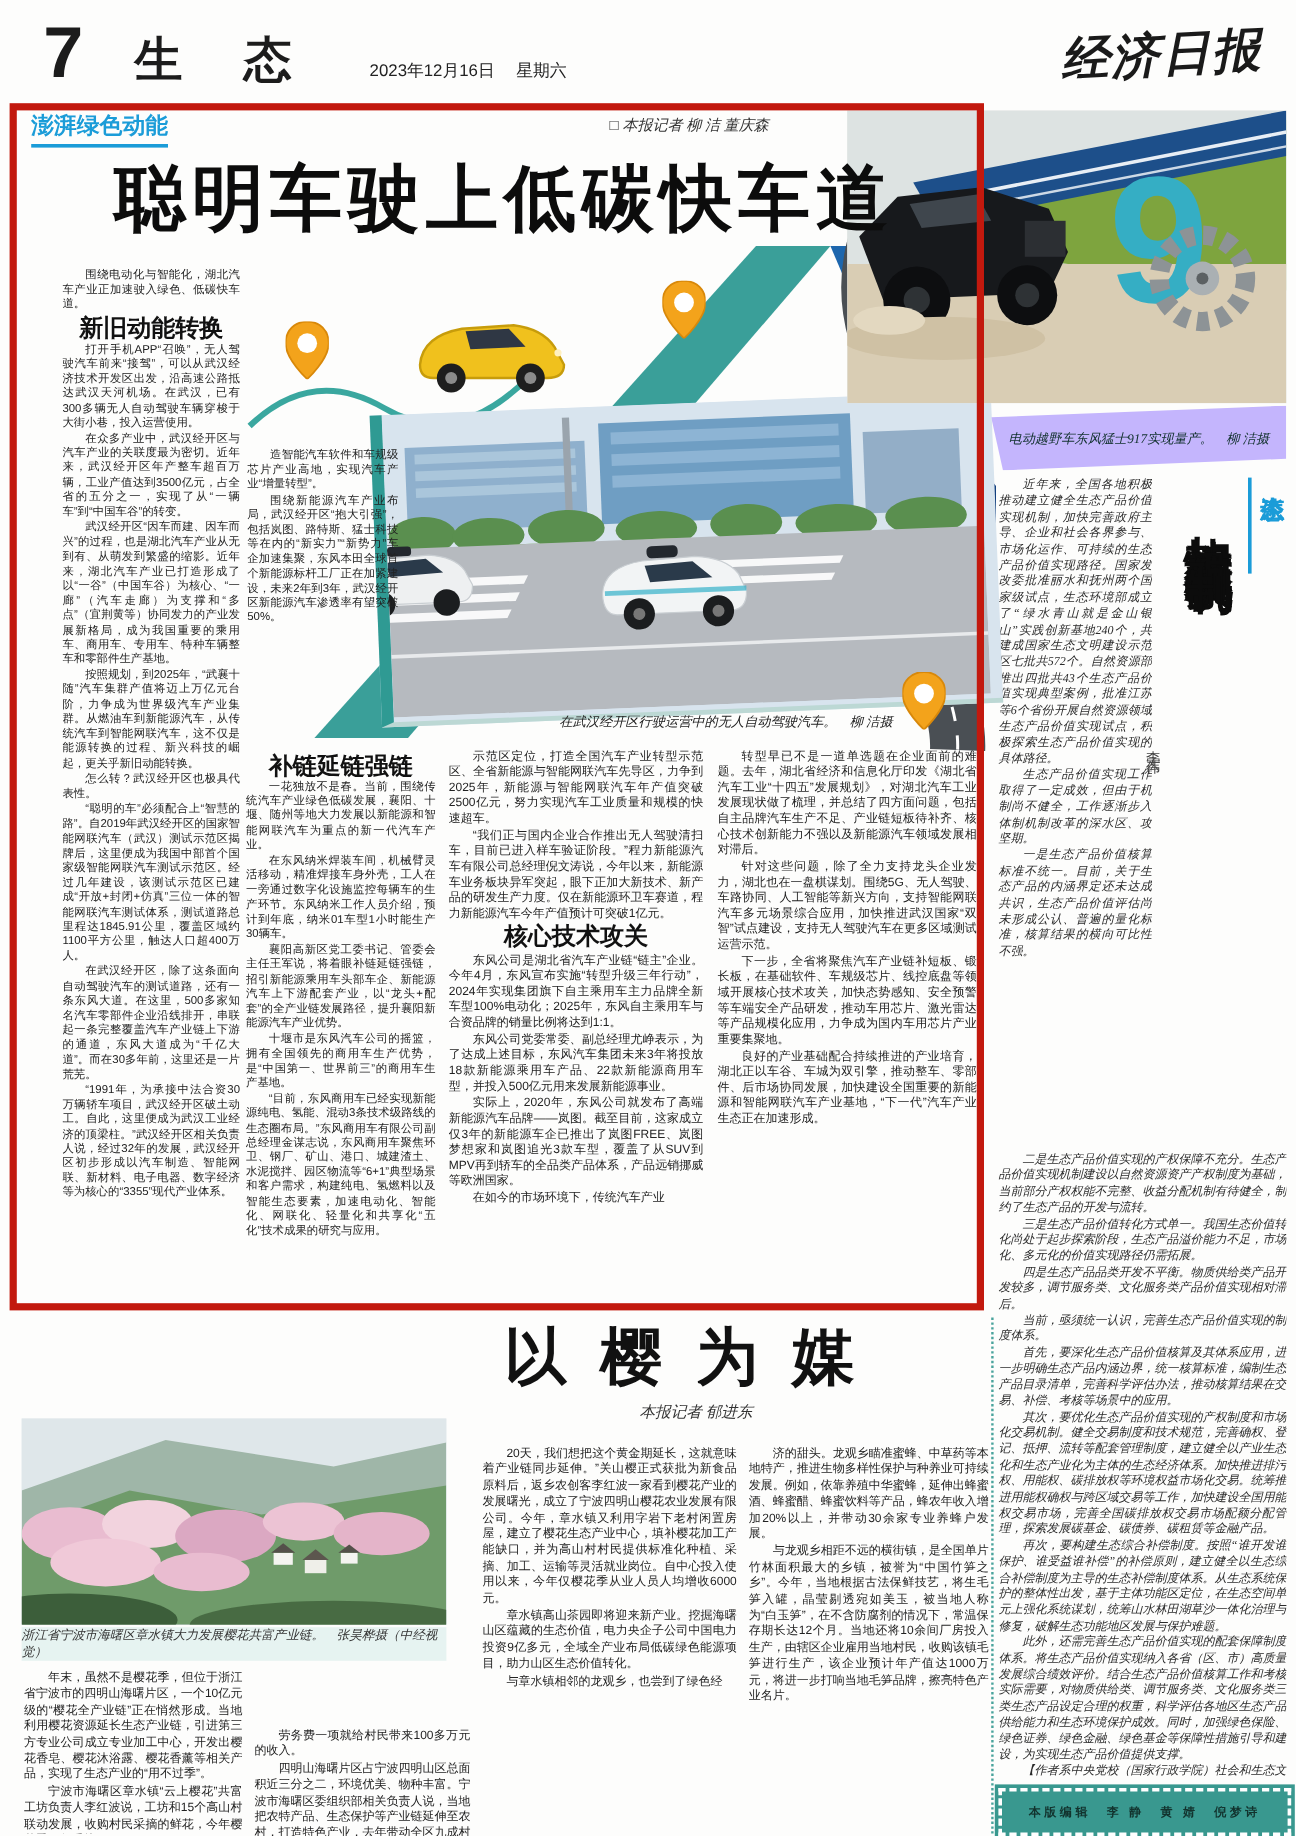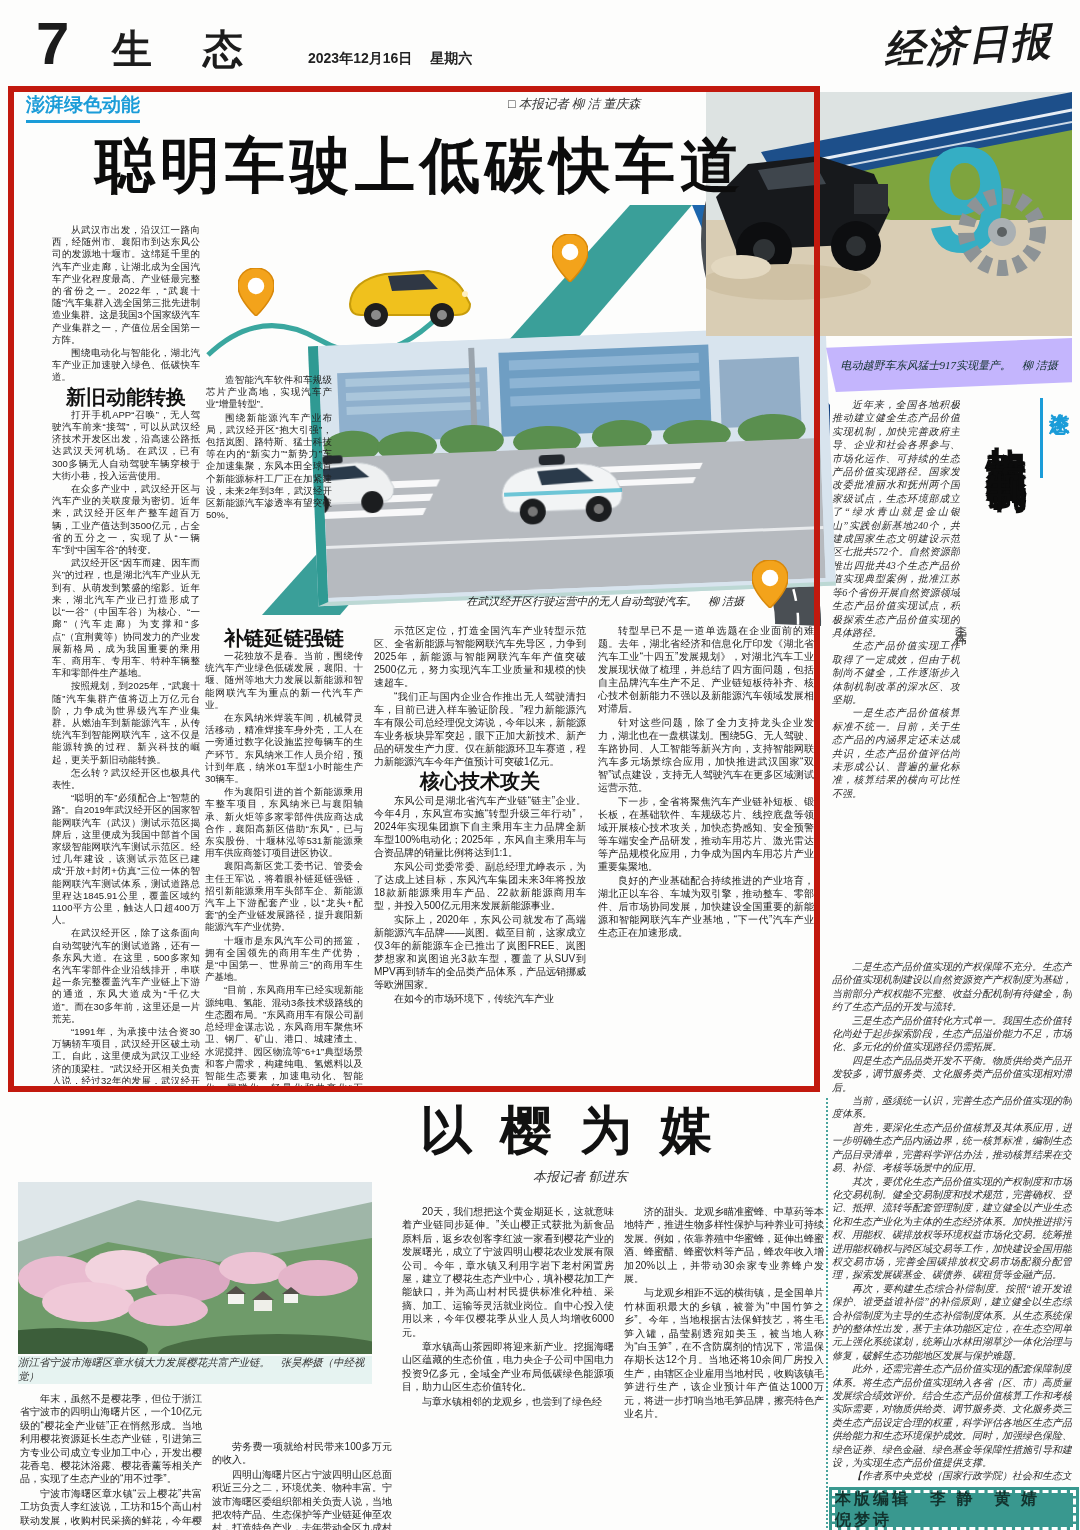--- a/index.html
+++ b/index.html
@@ -9,42 +9,42 @@
   .kai{font-family:"Liberation Serif",serif;font-style:italic;}
   
   .bt{font-size:9.5px;line-height:12.2px;text-align:justify;overflow:hidden;color:#222;}
   .bt p{margin:0 0 1px 0;text-indent:2em;}
   .bt3{font-size:10px;line-height:13px;}
   .sub{font-weight:bold;font-size:20px;text-align:center;margin:7px 0 6px 0;color:#111;}
   h4{margin:0;}
   
   .pagenum{font-size:60px;font-weight:bold;line-height:1;}
   .secname{font-size:40px;font-weight:bold;letter-spacing:20px;}
-  .dateline{font-size:14px;font-weight:bold;color:#222;}
+  .dateline{font-size:14px;font-weight:normal;color:#222;}
   .masthead{font-size:40px;font-weight:900;font-style:italic;letter-spacing:2px;
             font-family:"Liberation Serif",serif;transform:rotate(-3deg);color:#1a1a1a;}
   
   .redframe{border:6px solid #c2190e;background:transparent;pointer-events:none;z-index:10;}
   .tag{font-size:19px;font-weight:bold;color:#1b9cd8;border-bottom:3px solid #1b9cd8;padding-bottom:2px;}
   .byline{font-size:12.5px;color:#333;}
   .headline{font-size:60px;font-weight:900;letter-spacing:5px;text-align:center;color:#0c0c0c;}
   .capt{font-size:11px;color:#222;text-align:center;}
   .tealband{background:#c4b5fd;color:#10302c;display:flex;align-items:center;justify-content:center;
             font-size:11px;}
   
   .vert{writing-mode:vertical-rl;}
   .ecotag{font-size:20px;font-weight:bold;color:#1b9cd8;border-left:3px solid #1b9cd8;padding-left:4px;}
   .ecohead{font-size:40px;font-weight:800;letter-spacing:2px;color:#0c0c0c;}
   .ecoauthor{font-size:12px;color:#444;letter-spacing:4px;}
   .ecotext{font-size:10px;line-height:13.4px;text-align:justify;overflow:hidden;color:#2b2b2b;
            font-family:"Liberation Serif",serif;font-style:italic;}
   .ecotext p{margin:0;text-indent:2em;}
   .stamp{background:#39988f;border:3px dashed #fff;box-shadow:0 0 0 3px #39988f;
          display:flex;align-items:center;justify-content:center;
-         font-weight:bold;font-size:16px;color:#12332e;letter-spacing:3px;}
+         font-weight:bold;font-size:10px;color:#12332e;letter-spacing:3px;}
   
   .saktitle{font-size:52px;font-weight:bold;letter-spacing:28px;text-align:center;color:#111;
             font-family:"Liberation Serif",serif;}
   .sakbyline{font-size:13px;text-align:center;color:#333;}
   .sakcap{background:#e6f3f1;color:#333;font-size:10.5px;display:flex;align-items:center;justify-content:center;}
   .divider{border-left:2px dotted #49a39c;}
   .btsak{font-size:10px;line-height:13.4px;}
 </style>
 </head>
 <body>
@@ -148,21 +148,20 @@
     </svg>
   </div>
   <div class="abs capt kai" style="left:395px;top:594px;width:420px;z-index:4;">在武汉经开区行驶运营中的无人自动驾驶汽车。　柳 洁摄</div>
 
   <div class="abs tag" style="left:26px;top:92px;z-index:4;">澎湃绿色动能</div>
   <div class="abs byline kai" style="left:508px;top:96px;width:200px;z-index:4;">□ 本报记者 柳 洁 董庆森</div>
   <div class="abs headline" style="left:60px;top:126px;width:720px;z-index:4;">聪明车驶上低碳快车道</div>
 
   <div class="abs bt" style="left:52px;top:224px;width:148px;height:860px;z-index:4;">
     <div>
-        <p>从武汉市出发，沿汉江一路向西，经随州市、襄阳市到达东风公司的发源地十堰市。这绵延千里的汽车产业走廊，让湖北成为全国汽车产业化程度最高、产业链最完整的省份之一。2022年，“武襄十随”汽车集群入选全国第三批先进制造业集群。这是我国3个国家级汽车产业集群之一，产值位居全国第一方阵。</p>
         <p>围绕电动化与智能化，湖北汽车产业正加速驶入绿色、低碳快车道。</p>
       </div>
     <h4 class="sub">新旧动能转换</h4>
     <div>
         <p>打开手机APP“召唤”，无人驾驶汽车前来“接驾”，可以从武汉经济技术开发区出发，沿高速公路抵达武汉天河机场。在武汉，已有300多辆无人自动驾驶车辆穿梭于大街小巷，投入运营使用。</p>
         <p>在众多产业中，武汉经开区与汽车产业的关联度最为密切。近年来，武汉经开区年产整车超百万辆，工业产值达到3500亿元，占全省的五分之一，实现了从“一辆车”到“中国车谷”的转变。</p>
         <p>武汉经开区“因车而建、因车而兴”的过程，也是湖北汽车产业从无到有、从萌发到繁盛的缩影。近年来，湖北汽车产业已打造形成了以“一谷”（中国车谷）为核心、“一廊”（汽车走廊）为支撑和“多点”（宜荆黄等）协同发力的产业发展新格局，成为我国重要的乘用车、商用车、专用车、特种车辆整车和零部件生产基地。</p>
         <p>按照规划，到2025年，“武襄十随”汽车集群产值将迈上万亿元台阶，力争成为世界级汽车产业集群。从燃油车到新能源汽车，从传统汽车到智能网联汽车，这不仅是能源转换的过程、新兴科技的崛起，更关乎新旧动能转换。</p>
         <p>怎么转？武汉经开区也极具代表性。</p>
         <p>“聪明的车”必须配合上“智慧的路”。自2019年武汉经开区的国家智能网联汽车（武汉）测试示范区揭牌后，这里便成为我国中部首个国家级智能网联汽车测试示范区。经过几年建设，该测试示范区已建成“开放+封闭+仿真”三位一体的智能网联汽车测试体系，测试道路总里程达1845.91公里，覆盖区域约1100平方公里，触达人口超400万人。</p>
@@ -175,21 +174,20 @@
       <p>造智能汽车软件和车规级芯片产业高地，实现汽车产业“增量转型”。</p>
       <p>围绕新能源汽车产业布局，武汉经开区“抱大引强”，包括岚图、路特斯、猛士科技等在内的“新实力”“新势力”车企加速集聚，东风本田全球首个新能源标杆工厂正在加紧建设，未来2年到3年，武汉经开区新能源汽车渗透率有望突破50%。</p>
     </div>
 
   <div class="abs" style="left:205px;top:618px;width:158px;z-index:4;">
     <h4 class="sub">补链延链强链</h4>
   </div>
   <div class="abs bt" style="left:205px;top:650px;width:158px;height:436px;z-index:4;">
       <p>一花独放不是春。当前，围绕传统汽车产业绿色低碳发展，襄阳、十堰、随州等地大力发展以新能源和智能网联汽车为重点的新一代汽车产业。</p>
       <p>在东风纳米焊装车间，机械臂灵活移动，精准焊接车身外壳，工人在一旁通过数字化设施监控每辆车的生产环节。东风纳米工作人员介绍，预计到年底，纳米01车型1小时能生产30辆车。</p>
-      <p>作为襄阳引进的首个新能源乘用车整车项目，东风纳米已与襄阳轴承、新火炬等多家零部件供应商达成合作，襄阳高新区借助“东风”，已与东实股份、十堰林泓等531新能源乘用车供应商签订项目进区协议。</p>
       <p>襄阳高新区党工委书记、管委会主任王军说，将着眼补链延链强链，招引新能源乘用车头部车企、新能源汽车上下游配套产业，以“龙头+配套”的全产业链发展路径，提升襄阳新能源汽车产业优势。</p>
       <p>十堰市是东风汽车公司的摇篮，拥有全国领先的商用车生产优势，是“中国第一、世界前三”的商用车生产基地。</p>
       <p>“目前，东风商用车已经实现新能源纯电、氢能、混动3条技术级路线的生态圈布局。”东风商用车有限公司副总经理金谋志说，东风商用车聚焦环卫、钢厂、矿山、港口、城建渣土、水泥搅拌、园区物流等“6+1”典型场景和客户需求，构建纯电、氢燃料以及智能生态要素，加速电动化、智能化、网联化、轻量化和共享化“五化”技术成果的研究与应用。</p>
     </div>
 
   <div class="abs bt bt3" style="left:374px;top:624px;width:212px;height:462px;z-index:4;">
     <div>
         <p>示范区定位，打造全国汽车产业转型示范区、全省新能源与智能网联汽车先导区，力争到2025年，新能源与智能网联汽车年产值突破2500亿元，努力实现汽车工业质量和规模的快速超车。</p>
         <p>“我们正与国内企业合作推出无人驾驶清扫车，目前已进入样车验证阶段。”程力新能源汽车有限公司总经理倪文涛说，今年以来，新能源车业务板块异军突起，眼下正加大新技术、新产品的研发生产力度。仅在新能源环卫车赛道，程力新能源汽车今年产值预计可突破1亿元。</p>
       </div>

